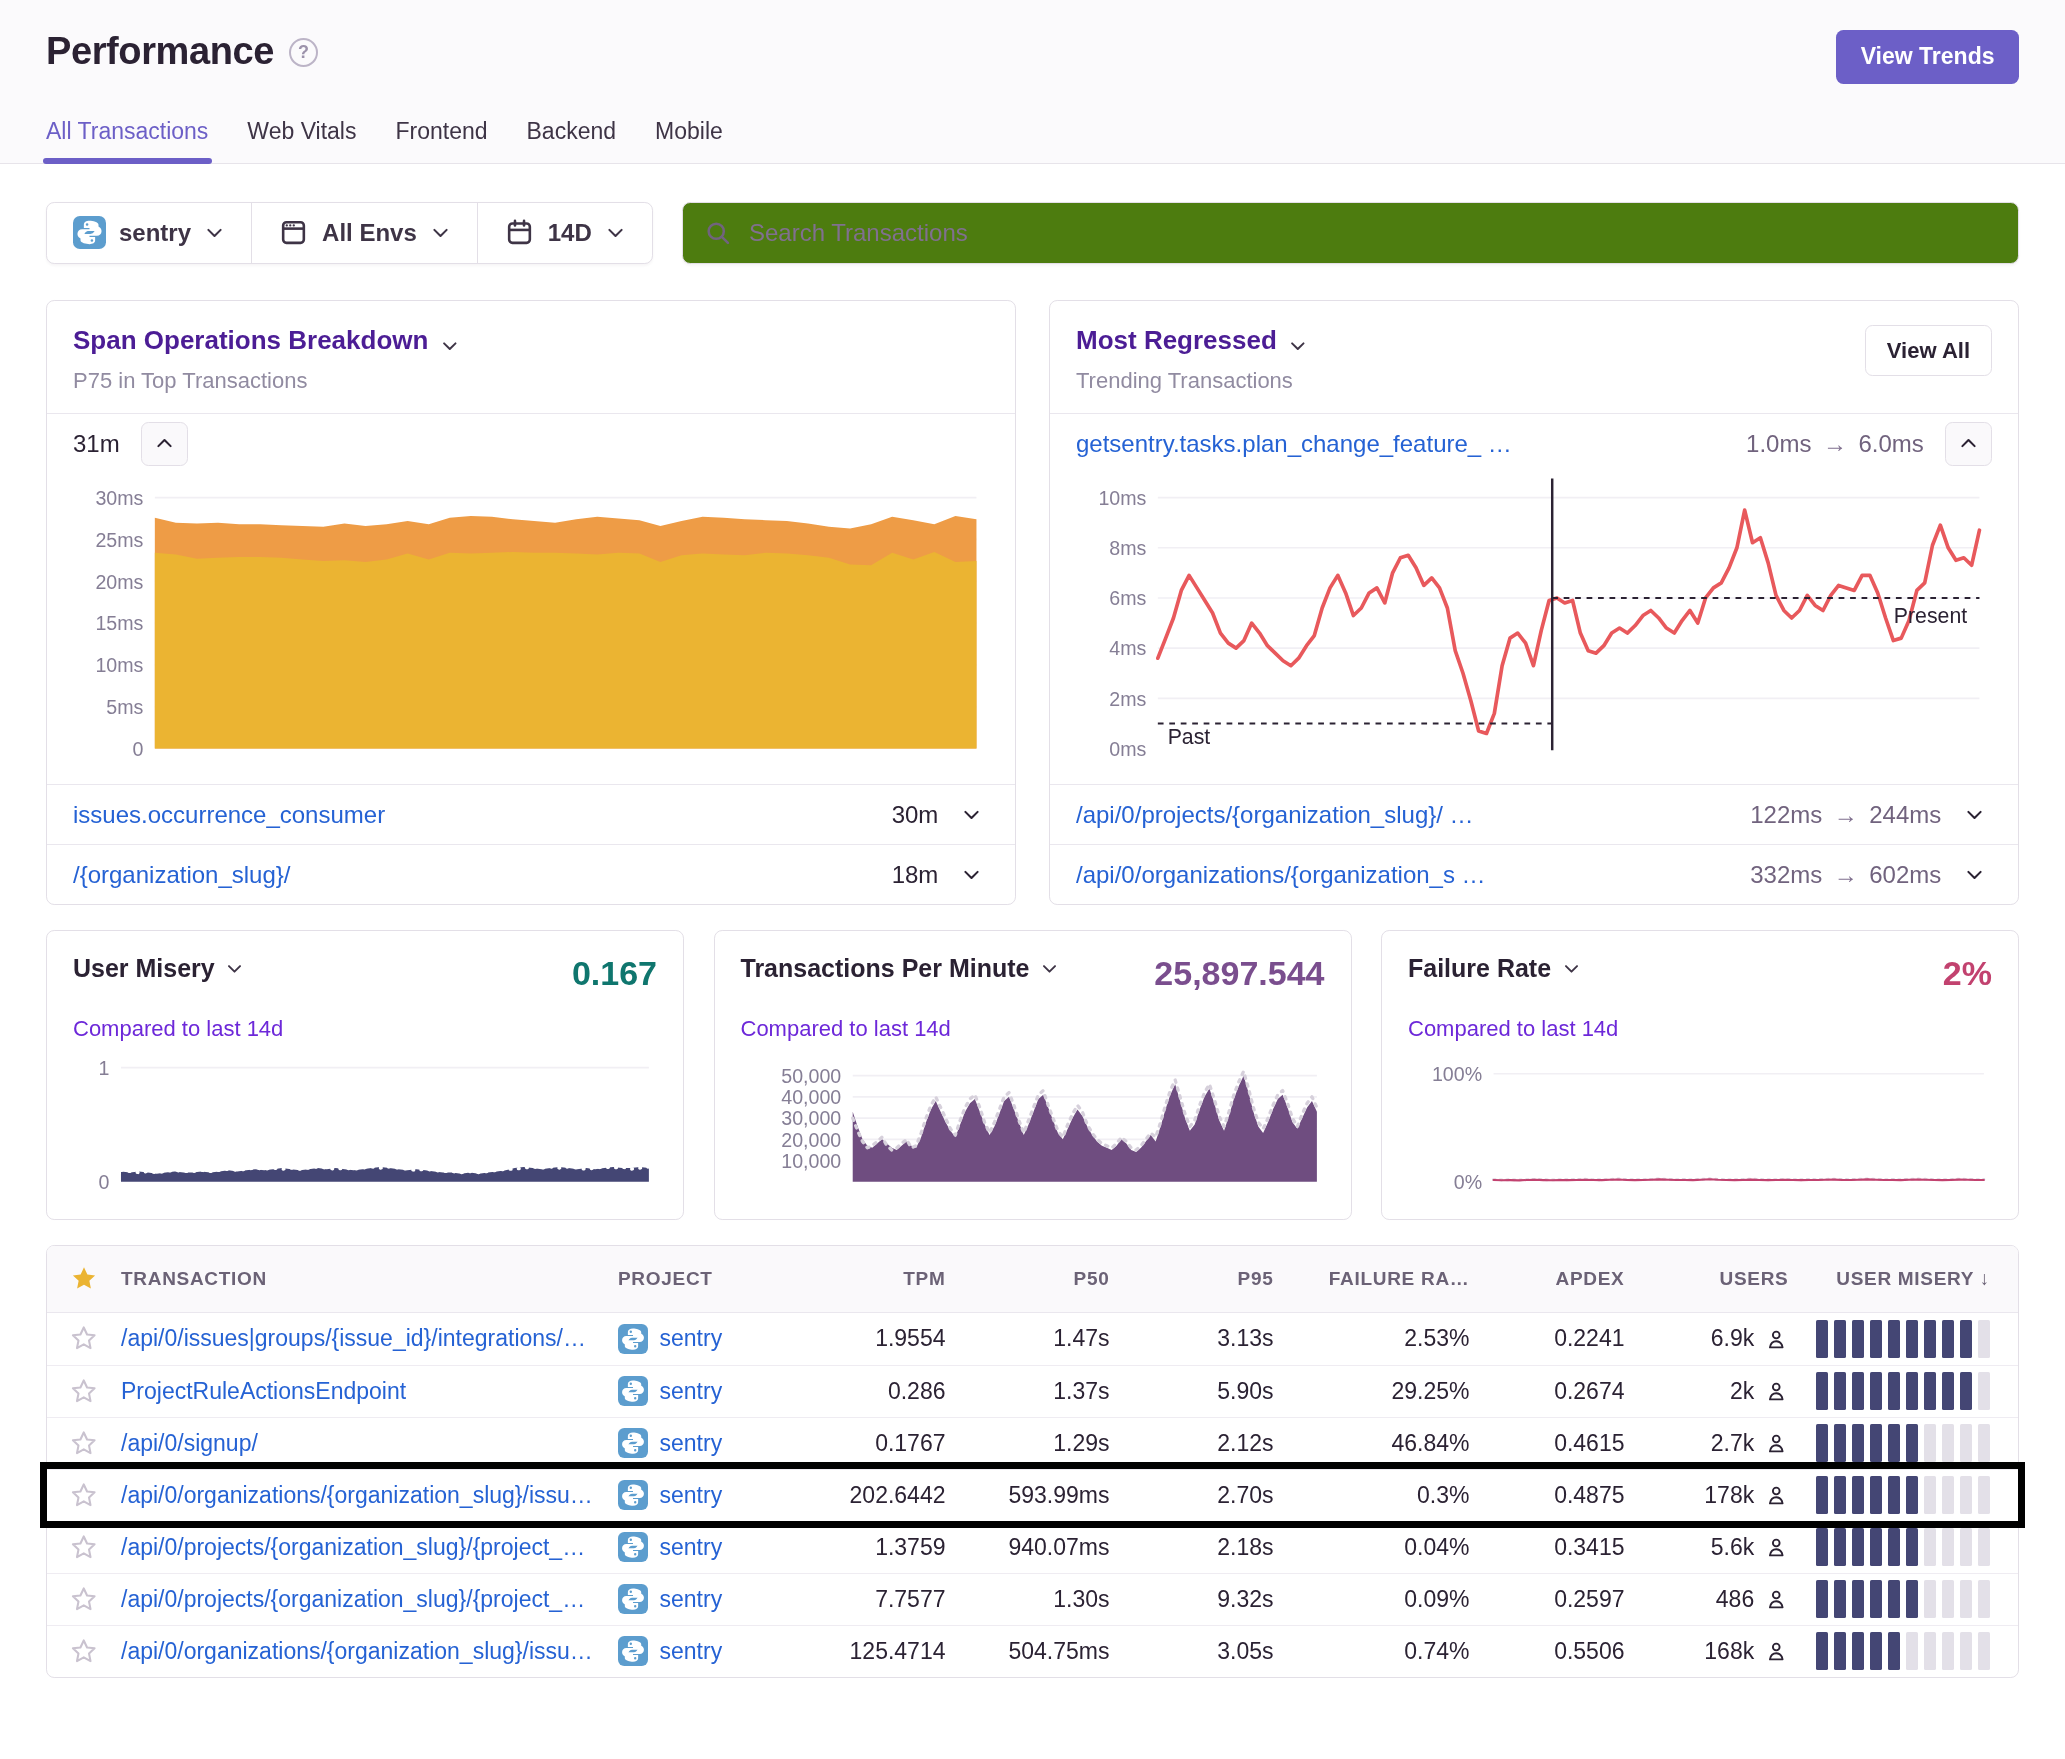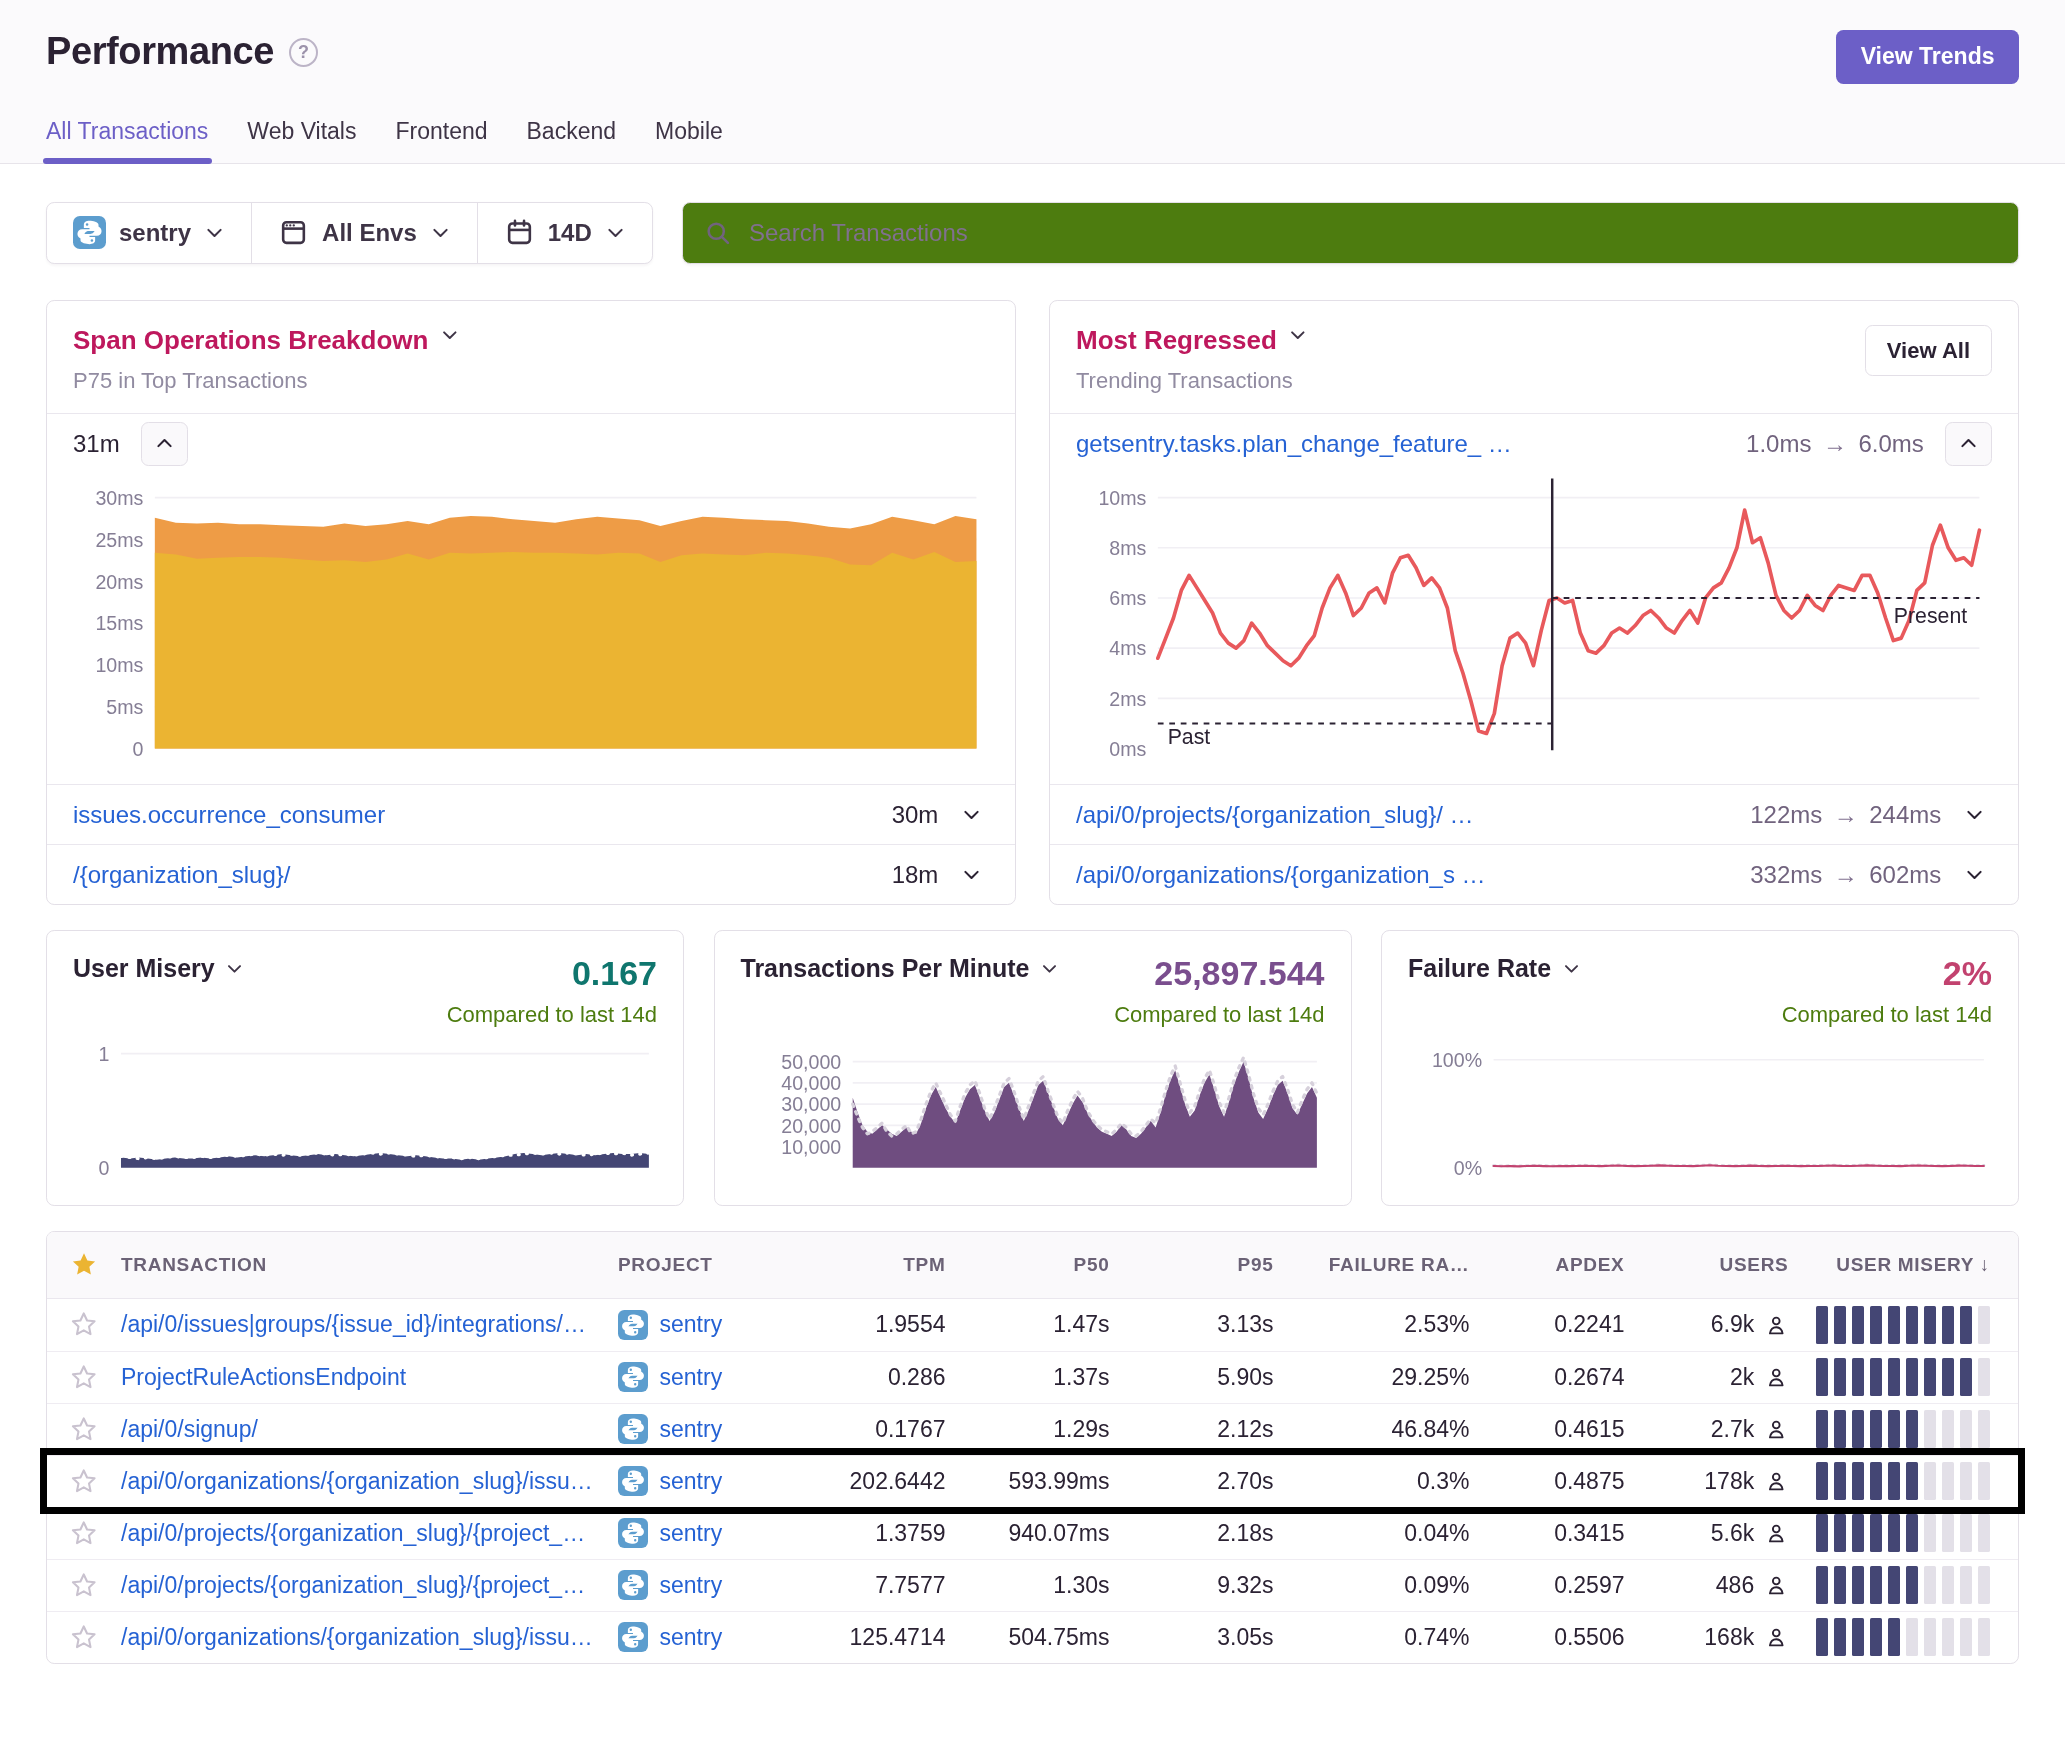--- a/index.html
+++ b/index.html
@@ -33,42 +33,42 @@
   .filter-item { display:flex; align-items:center; gap:13px; padding:0 26px; font-size:24px; font-weight:600; color:#3E3446; cursor:pointer; }
   .filter-item + .filter-item { border-left:1.6px solid #E3DFE7; }
   .search-box { flex:1; display:flex; align-items:center; gap:14.7px; border:1.6px solid #E3DFE7; border-radius:8.2px; height:62px; padding:0 21px; background:#4d7c0f; box-shadow:0 1.6px 2.5px rgba(43,34,51,0.04);}
   .search-box input { border:none; outline:none; flex:1; font-size:24px; font-family:inherit; color:#2B2233; background:transparent; }
   .search-box input::placeholder { color:#80708F; }
 
   
   .panels-row { display:flex; gap:33px; margin-top:36px; }
   .panel { flex:1; border:1.6px solid #E3DFE7; border-radius:8.2px; background:#fff; }
   .panel-head { padding:24.5px 26px 19.6px; display:flex; justify-content:space-between; align-items:flex-start; }
-  .panel-title { font-size:26px; font-weight:700; color:#be185d; display:flex; align-items:flex-start; gap:11.5px; cursor:pointer;}
+  .panel-title { font-size:26px; font-weight:700; color:#4c1d95; display:flex; align-items:flex-end; gap:11.5px; cursor:pointer;}
   .panel-sub { font-size:22px; color:#918BA1; margin-top:11.5px; }
   .btn-secondary { border:1.6px solid #E3DFE7; background:#fff; border-radius:7.4px; height:51px; padding:0 21px;
     font-size:22px; font-weight:600; color:#2B2233; font-family:inherit; cursor:pointer; }
   .acc-row { border-top:1.6px solid #EAE7EE; padding:0 26px; }
   .acc-head { display:flex; align-items:center; height:59px; gap:14.7px; }
   .acc-link { font-size:24px; color:#2562D4; flex:1; white-space:nowrap; overflow:hidden; }
   .acc-value { font-size:24px; color:#2B2233; }
   .reg-value { font-size:24px; color:#71637E; display:flex; align-items:center; gap:11.5px; }
   .arrow-glyph { font-size:24px; color:#80708F; }
   .chev-btn { width:47px; height:44px; border:1.6px solid #E3DFE7; background:#FAF9FB; border-radius:7.4px;
     display:flex; align-items:center; justify-content:center; margin-left:6.5px; cursor:pointer; }
   .chev-plain { width:36px; display:flex; justify-content:center; cursor:pointer; }
   .chart-wrap { padding:1.6px 0 11.5px; }
 
   
   .stats-row { display:flex; gap:29.5px; margin-top:24.5px; }
   .stat-card { flex:1; border:1.6px solid #E3DFE7; border-radius:8.2px; background:#fff; padding:23px 26px 13px; }
   .stat-head { display:flex; justify-content:space-between; align-items:flex-start; }
   .stat-title { font-size:25px; font-weight:700; display:flex; align-items:center; gap:10.6px; cursor:pointer; }
   .stat-value { font-size:34px; font-weight:600; }
-  .stat-sub { font-size:22px; color:#4d7c0f; margin-top:9px;text-align:right; }
+  .stat-sub { font-size:22px; color:#6d28d9; margin-top:23px; }
   .stat-chart { margin-top:9.8px; }
 
   
   .table { margin-top:24.5px; border:1.6px solid #E3DFE7; border-radius:8.2px; background:#fff;
     --cols: 74px 1fr 205px 147px 164px 164px 196px 155px 164px 205px; }
   .t-head { display:grid; grid-template-columns:var(--cols); align-items:center; height:67px;
     background:#FAF9FB; border-bottom:1.6px solid #EAE7EE; border-radius:6.5px 6.5px 0 0;
     font-size:19px; font-weight:700; letter-spacing:0.7px; color:#6B6276; }
   .t-row { display:grid; grid-template-columns:var(--cols); align-items:center; height:52px; font-size:23px; }
   .t-row + .t-row { border-top:1.6px solid #EFECF2; }

